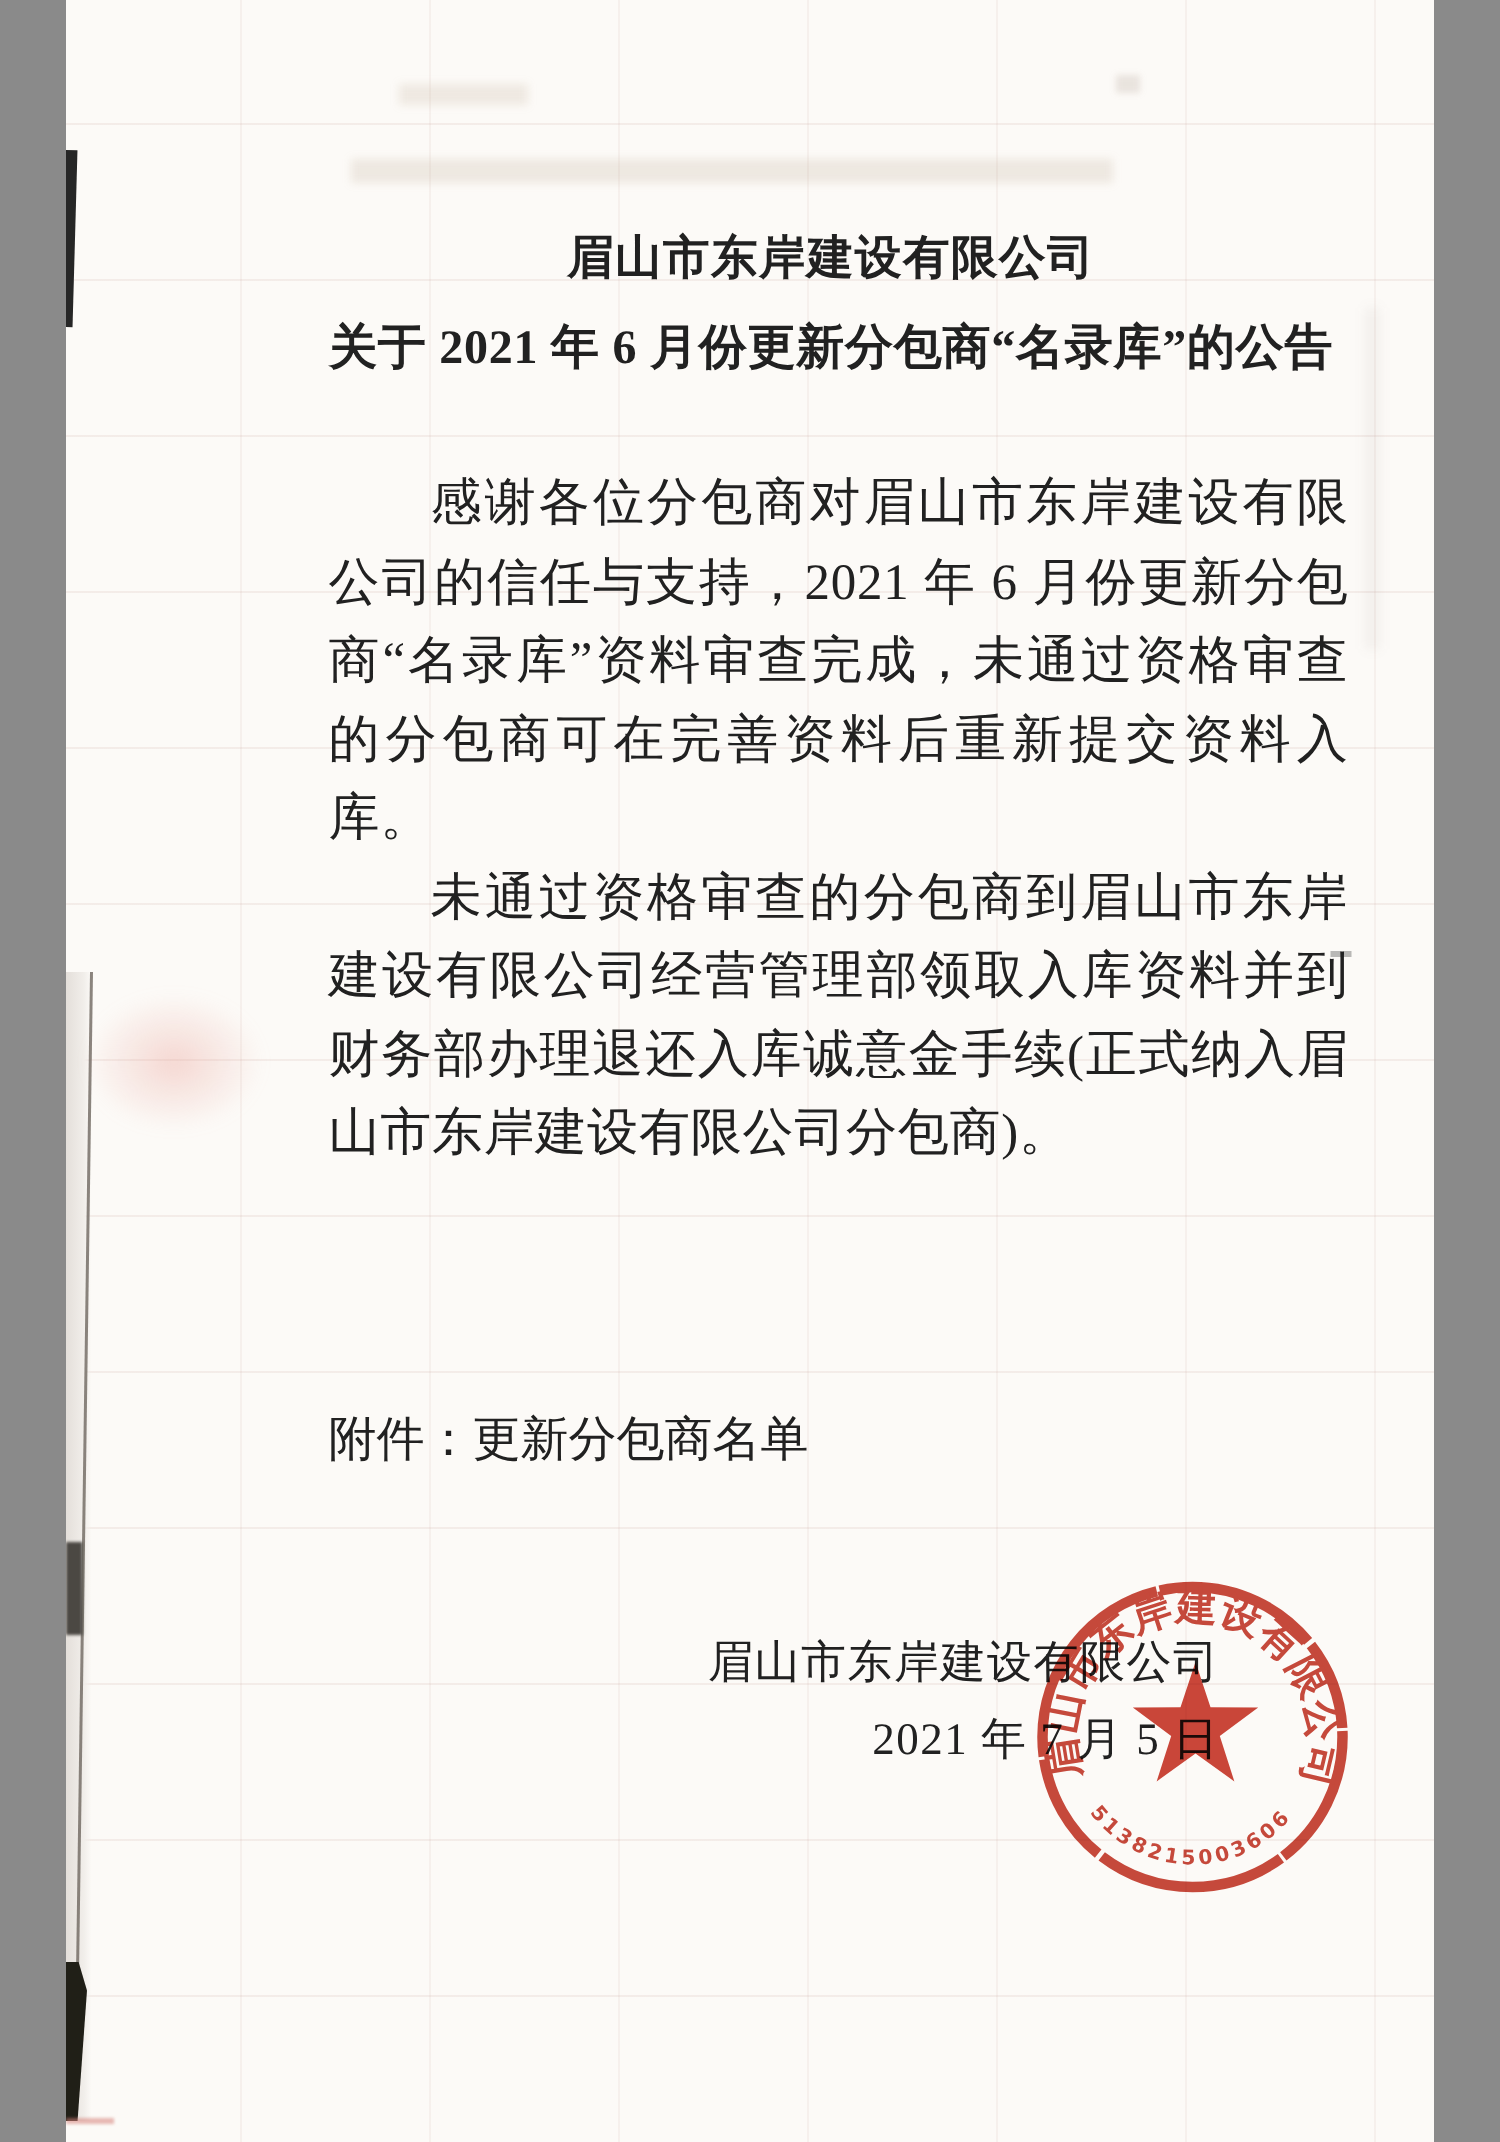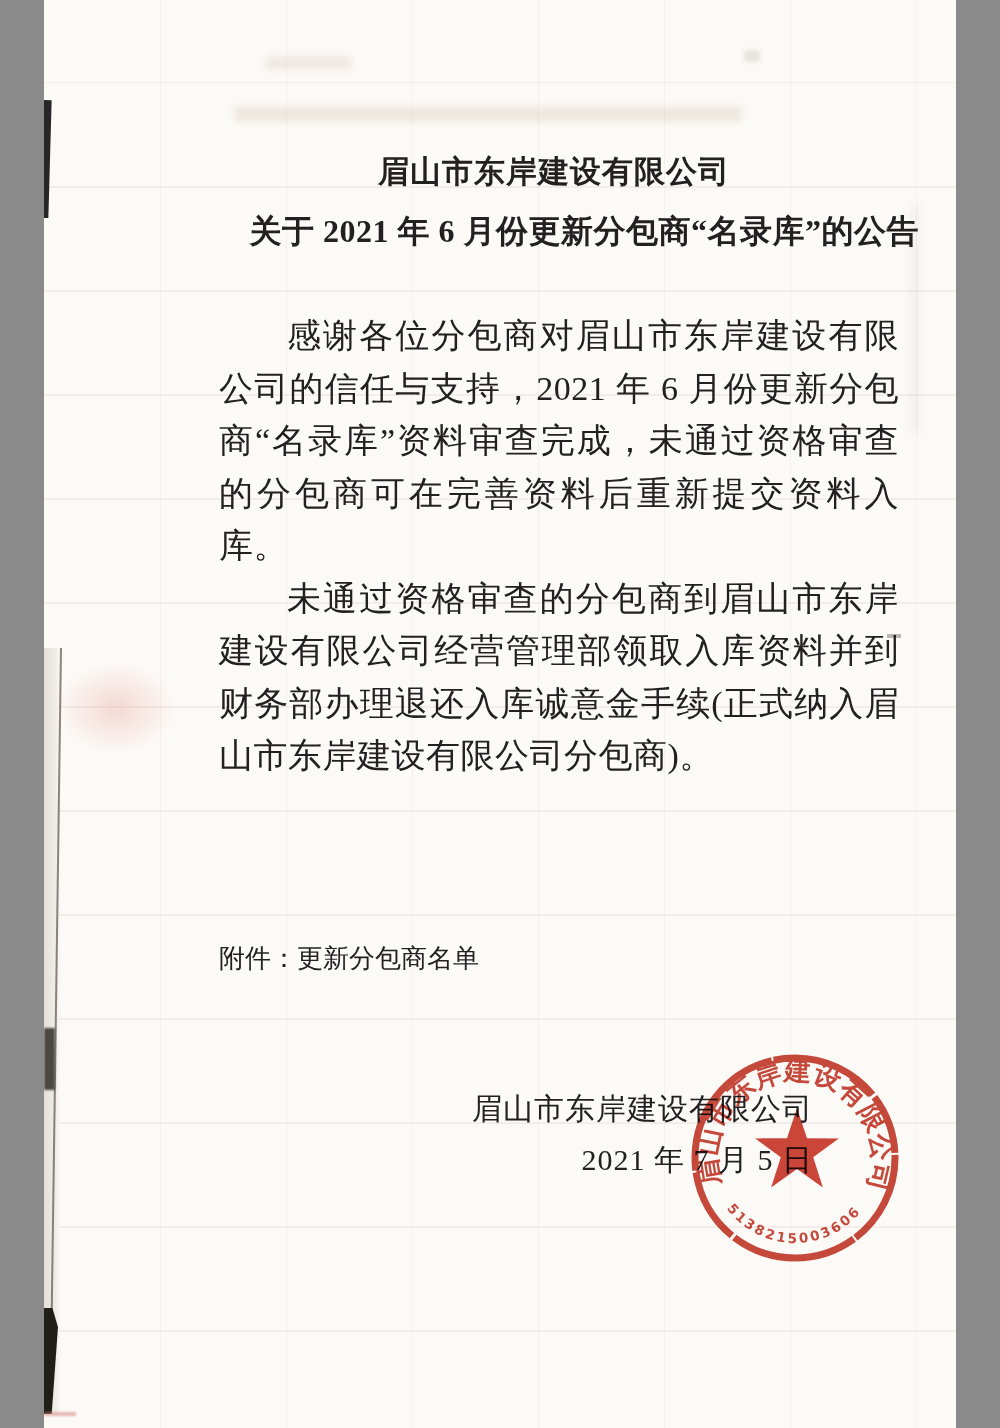--- a/index.html
+++ b/index.html
@@ -47,28 +47,28 @@
   .tick-3 { left: 993px; top: 638px; width: 7px; height: 11px; background: #3a3a3a; }
 
   
   .content { position: absolute; left: 160px; top: 0; width: 700px; }
   .doc-title {
     position: absolute; left: 0; top: 150px; width: 100%;
     text-align: center; font-size: 31px; font-weight: bold; letter-spacing: 1px; line-height: 44px;
   }
   .doc-subtitle {
     position: absolute; left: -15px; top: 208px; width: 730px;
-    text-align: right; font-size: 32px; font-weight: bold; letter-spacing: 0.5px; line-height: 46px;
+    text-align: center; font-size: 32px; font-weight: bold; letter-spacing: 0.5px; line-height: 46px;
   }
   .doc-body { position: absolute; left: 15px; top: 310px; width: 680px; }
   .doc-body p {
     font-size: 34px; line-height: 52.5px; text-indent: 2em;
     text-align: justify; letter-spacing: 0.5px;
   }
-  .attachment-line { position: absolute; left: 15px; top: 933px; font-size: 26px; line-height: 52px; }
+  .attachment-line { position: absolute; left: 15px; top: 933px; font-size: 32px; line-height: 52px; }
   .signature-block { position: absolute; right: 143px; top: 1083px; text-align: right; }
   .signature-block div { font-size: 30px; line-height: 51px; letter-spacing: 1px; white-space: nowrap; }
 
   
   .seal {
     position: absolute; left: 636px; top: 1043px; width: 230px; height: 230px;
     mix-blend-mode: multiply; opacity: 0.92;
   }
   .seal .ring { fill: none; stroke: #c43a2c; stroke-width: 7; }
   .seal .star { fill: #c8372a; }

